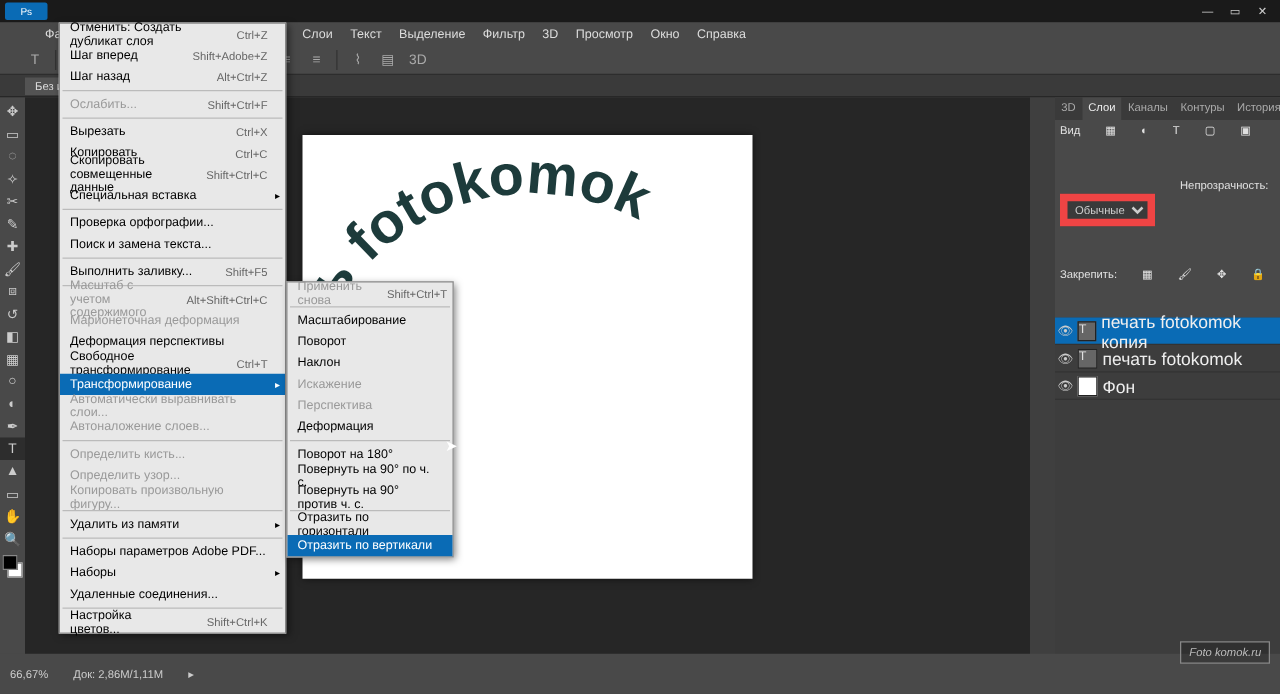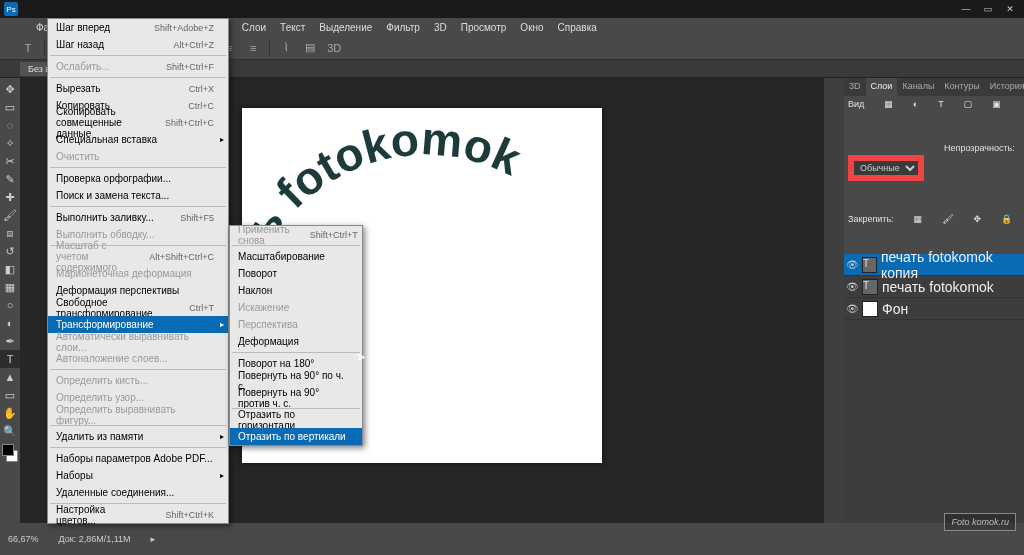--- a/index.html
+++ b/index.html
@@ -1,19 +1,19 @@
 <!DOCTYPE html>
 <html><head>
 <meta charset="utf-8">
 <style>
 * { margin: 0; padding: 0; box-sizing: border-box; font-family: "Segoe UI", Tahoma, sans-serif; }
 body { background: #535353; width: 1024px; height: 555px; overflow: hidden; position: relative; color: #e0e0e0; font-size: 10px; }
 
 .titlebar { height: 18px; background: #1a1a1a; display: flex; align-items: center; padding: 0 4px; }
-.titlebar .logo { width: 14px; height: 14px; background: #0a6bb5; border-radius: 2px; margin-right: 4px; font-size: 8px; display:flex;align-items:center;justify-content:center;color:#fff;}
+.titlebar .logo { width: 34px; height: 14px; background: #0a6bb5; border-radius: 2px; margin-right: 4px; font-size: 8px; display:flex;align-items:center;justify-content:center;color:#fff;}
 .titlebar .wincontrols { margin-left: auto; display: flex; gap: 2px; }
 .titlebar .wincontrols span { width: 20px; height: 12px; display: flex; align-items: center; justify-content: center; color: #ccc; font-size: 9px; cursor: pointer; }
 
 .menubar { height: 18px; background: #494949; display: flex; align-items: center; padding-left: 30px; gap: 2px; }
 .menubar .mitem { padding: 2px 6px; color: #ddd; cursor: pointer; }
 .menubar .mitem.open { background: #0a6bb5; color: #fff; }
 
 .optbar { height: 24px; background: #494949; border-bottom: 1px solid #2d2d2d; display: flex; align-items: center; padding-left: 20px; gap: 8px; }
 .optbar .box { background: #3a3a3a; padding: 1px 4px; border: 1px solid #222; font-size: 9px; color:#ccc; }
 .optbar .sep { width: 1px; height: 16px; background: #333; }
@@ -211,20 +211,24 @@
 </div>
 
 <div class="statusbar">
   <span>66,67%</span>
   <span>Док: 2,86M/1,11M</span>
   <span>▸</span>
 </div>
 
 <div class="dropdown" id="menu1">
     <div class="drow">
+      <span class="label">Отменить: Создать дубликат слоя</span>
+      <span class="shortcut">Ctrl+Z</span>
+    </div>
+    <div class="drow">
       <span class="label">Шаг вперед</span>
       <span class="shortcut">Shift+Adobe+Z</span>
     </div>
     <div class="drow">
       <span class="label">Шаг назад</span>
       <span class="shortcut">Alt+Ctrl+Z</span>
     </div>
     <div class="drow sep"></div>
     <div class="drow dis">
       <span class="label">Ослабить...</span>
@@ -240,37 +244,31 @@
       <span class="shortcut">Ctrl+C</span>
     </div>
     <div class="drow">
       <span class="label">Скопировать совмещенные данные</span>
       <span class="shortcut">Shift+Ctrl+C</span>
     </div>
     <div class="drow">
       <span class="label">Специальная вставка</span>
       <span class="arrow">▸</span>
     </div>
-    <div class="drow dis">
-      <span class="label">Очистить</span>
-    </div>
     <div class="drow sep"></div>
     <div class="drow">
       <span class="label">Проверка орфографии...</span>
     </div>
     <div class="drow">
       <span class="label">Поиск и замена текста...</span>
     </div>
     <div class="drow sep"></div>
     <div class="drow">
       <span class="label">Выполнить заливку...</span>
       <span class="shortcut">Shift+F5</span>
-    </div>
-    <div class="drow dis">
-      <span class="label">Выполнить обводку...</span>
     </div>
     <div class="drow sep"></div>
     <div class="drow dis">
       <span class="label">Масштаб с учетом содержимого</span>
       <span class="shortcut">Alt+Shift+Ctrl+C</span>
     </div>
     <div class="drow dis">
       <span class="label">Марионеточная деформация</span>
     </div>
     <div class="drow">
@@ -291,21 +289,21 @@
       <span class="label">Автоналожение слоев...</span>
     </div>
     <div class="drow sep"></div>
     <div class="drow dis">
       <span class="label">Определить кисть...</span>
     </div>
     <div class="drow dis">
       <span class="label">Определить узор...</span>
     </div>
     <div class="drow dis">
-      <span class="label">Определить выравнивать фигуру...</span>
+      <span class="label">Копировать произвольную фигуру...</span>
     </div>
     <div class="drow sep"></div>
     <div class="drow">
       <span class="label">Удалить из памяти</span>
       <span class="arrow">▸</span>
     </div>
     <div class="drow sep"></div>
     <div class="drow">
       <span class="label">Наборы параметров Adobe PDF...</span>
     </div>

